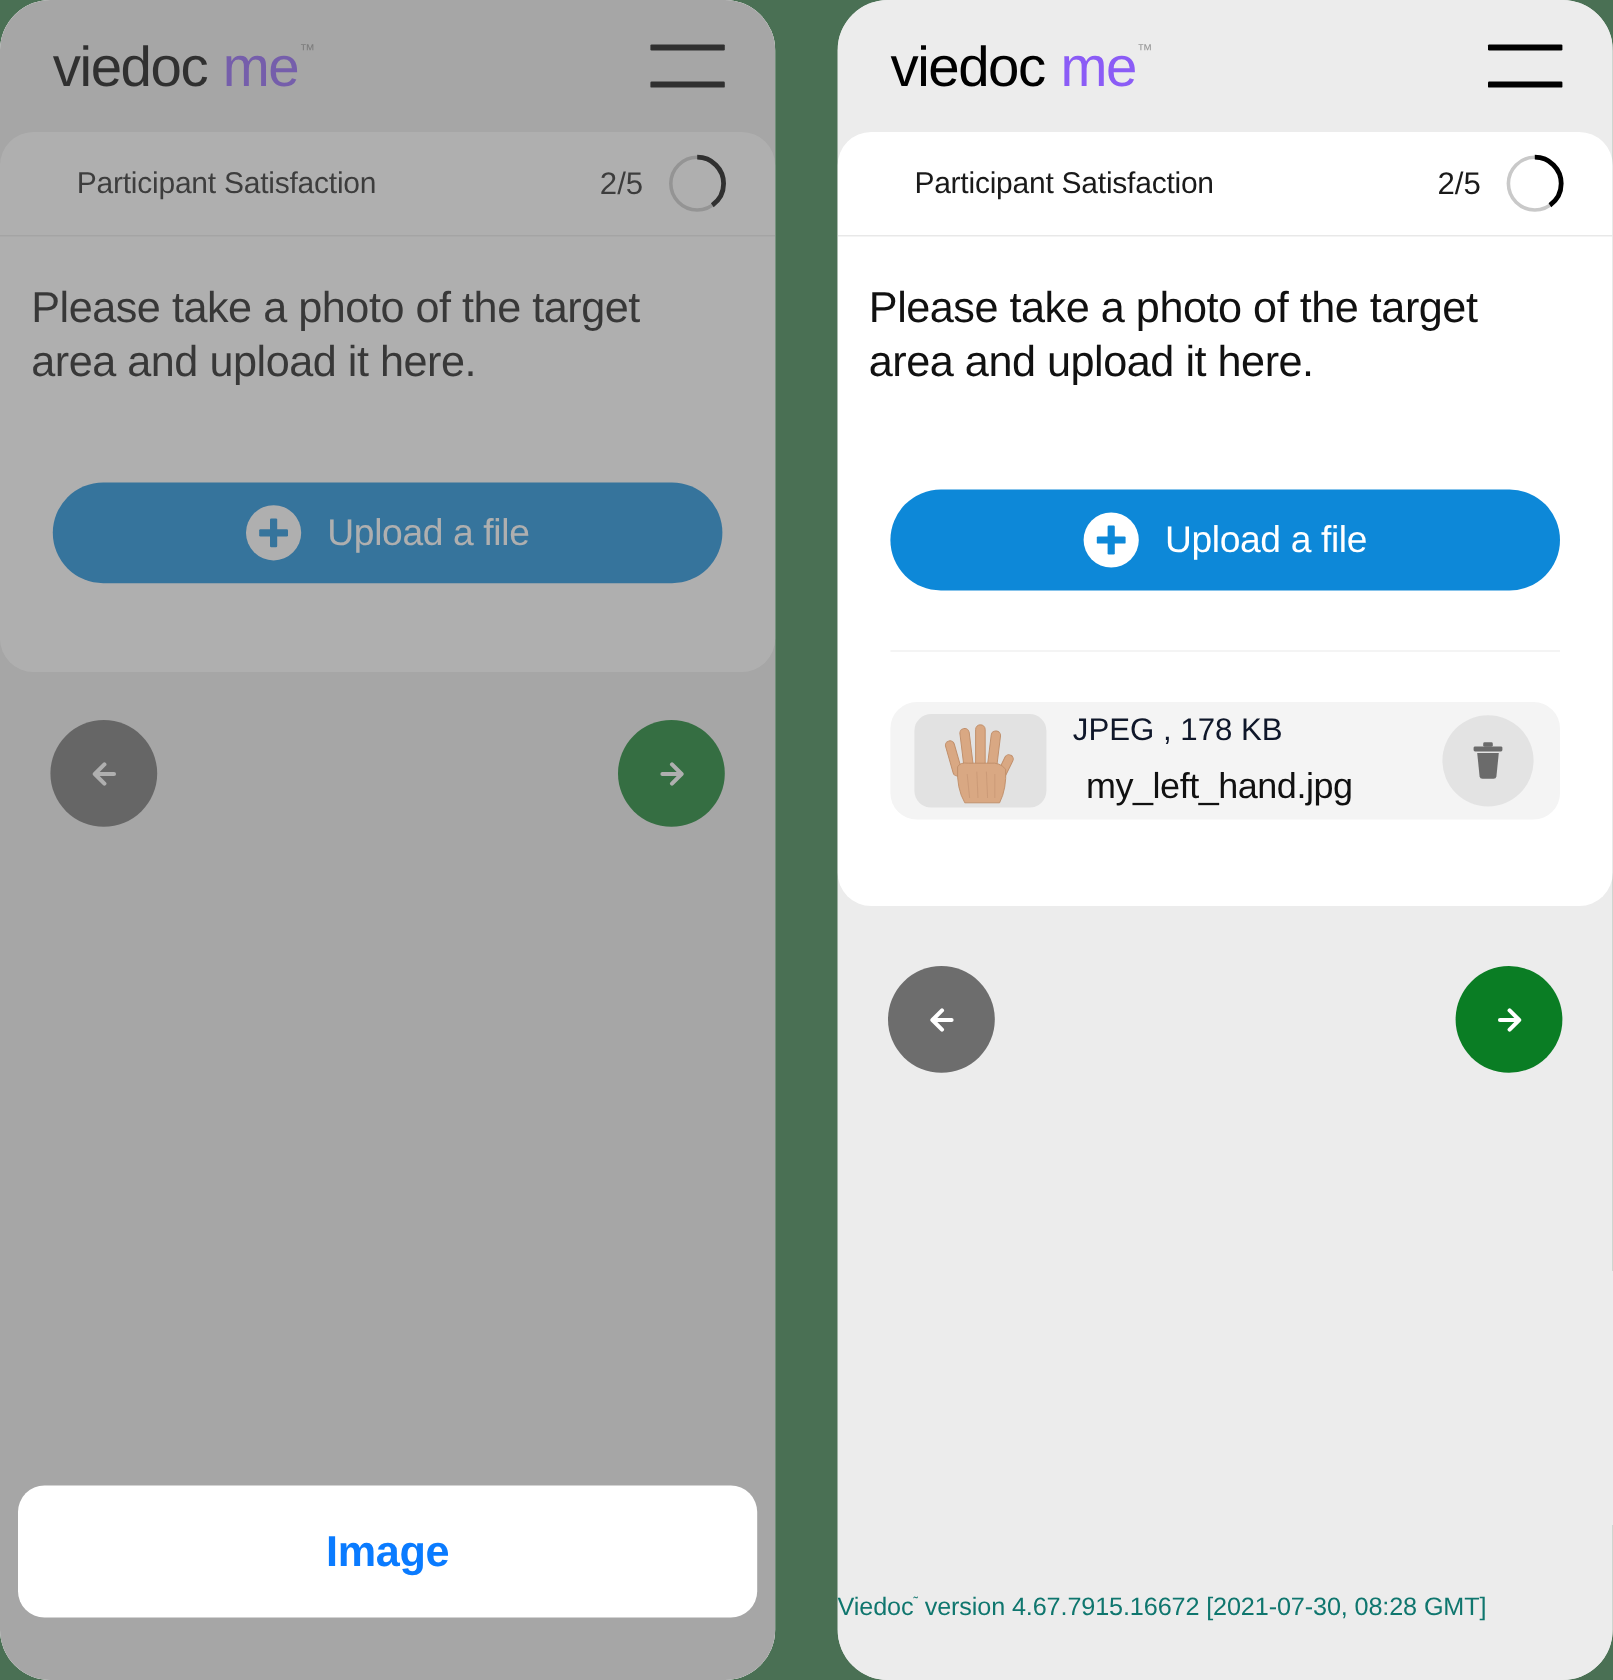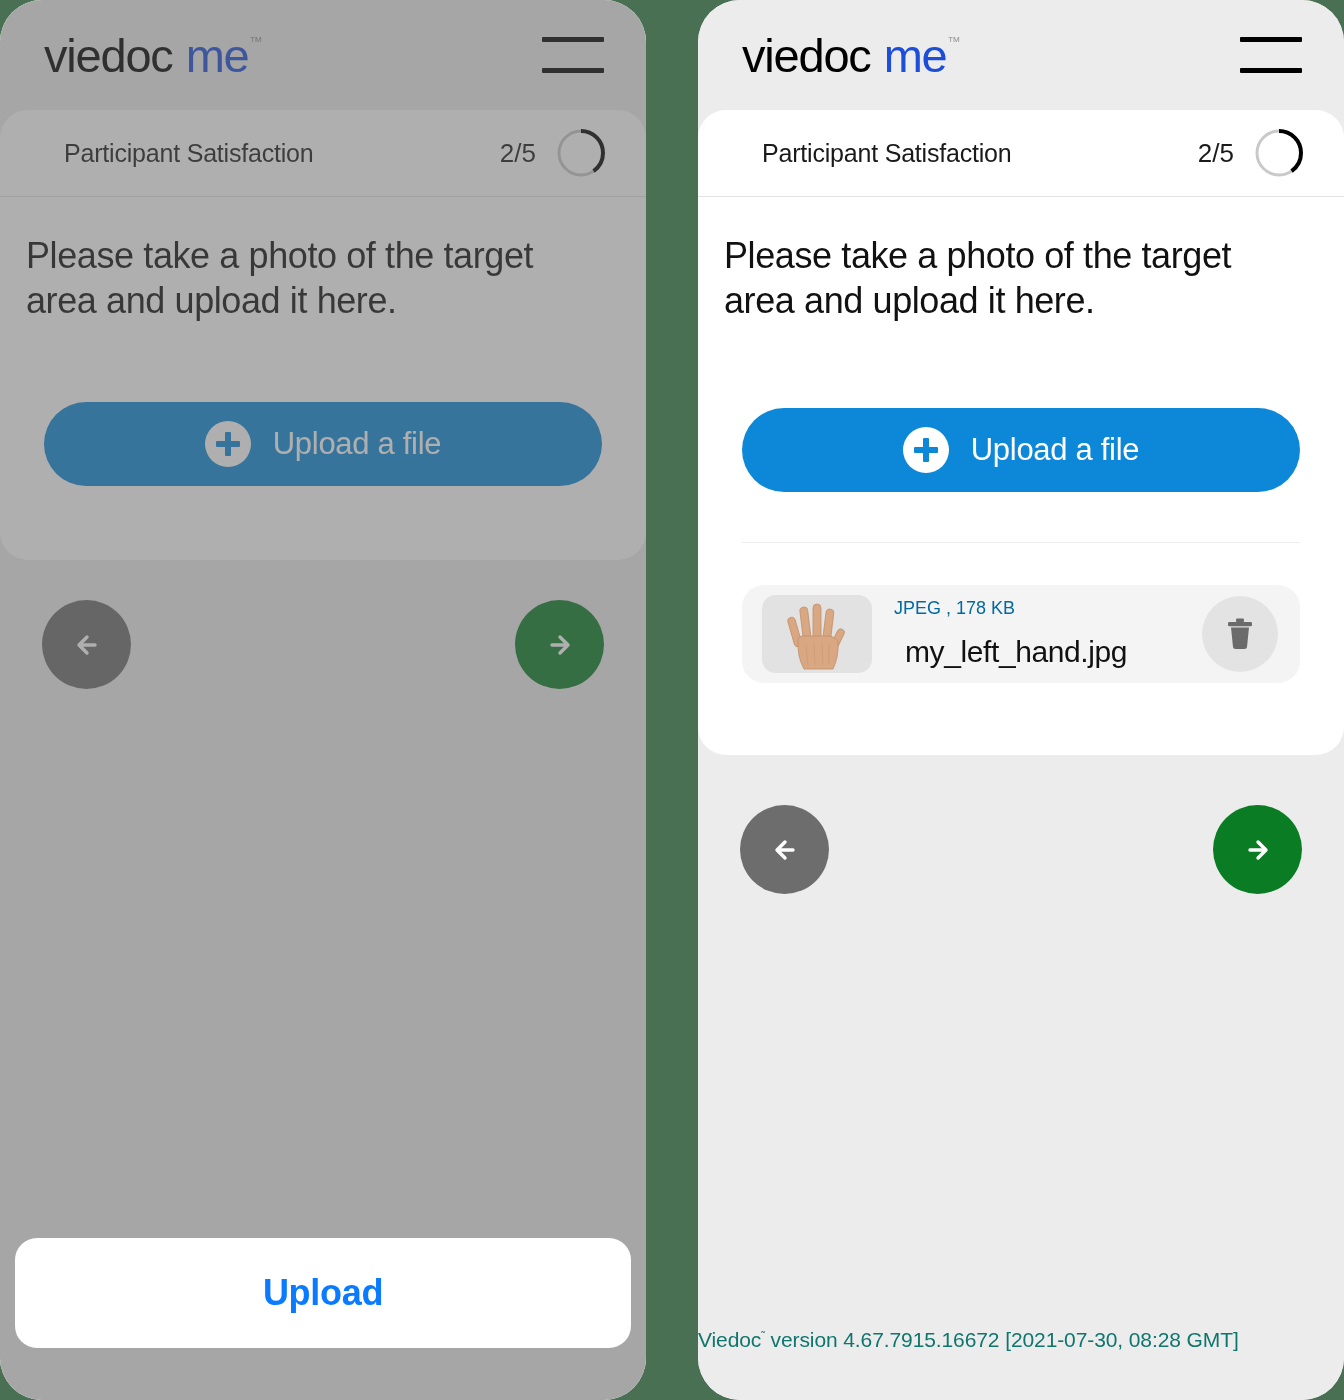--- a/index.html
+++ b/index.html
@@ -66,21 +66,21 @@
     align-items: baseline;
     font-size: 47px;
     letter-spacing: -1.2px;
     line-height: 1;
   }
   .logo .brand {
     color: #000000;
     font-weight: 400;
   }
   .logo .sub {
-    color: #1d4ed8;
+    color: #8b5cf6;
     font-weight: 400;
     margin-left: 13px;
     position: relative;
   }
   .logo .tm {
     font-size: 13px;
     color: #9b9b9b;
     position: relative;
     top: -26px;
     left: 1px;
@@ -220,22 +220,22 @@
     background: #e2e2e2;
     overflow: hidden;
     flex: 0 0 auto;
     display: flex;
     align-items: flex-end;
     justify-content: center;
   }
   .thumb svg { display: block; }
   .file-meta { flex: 1 1 auto; min-width: 0; }
   .file-type {
-    font-size: 18px;
-    color: #0369a1;
+    font-size: 26px;
+    color: #0f172a;
     line-height: 1.1;
     margin-bottom: 16px;
   }
   .file-name {
     font-size: 30px;
     color: #111;
     letter-spacing: -0.4px;
     white-space: nowrap;
     overflow: hidden;
     text-overflow: ellipsis;
@@ -387,21 +387,21 @@
           <path d="M14 22 H29 M22 14 L30 22 L22 30" fill="none" stroke="#fff" stroke-width="3.4" stroke-linecap="round" stroke-linejoin="round"></path>
         </svg>
       </button>
     </div>
 
   </div>
 
   <div class="dim-overlay"></div>
 
   <div class="action-sheet">
-    <div class="sheet-cancel">Upload</div>
+    <div class="sheet-cancel">Image</div>
   </div>
 </div>
 
 <div class="phone phone-right">
   <div class="app-surface">
 
     <div class="appbar">
       <div class="logo">
         <span class="brand">viedoc</span>
         <span class="sub">me</span>

